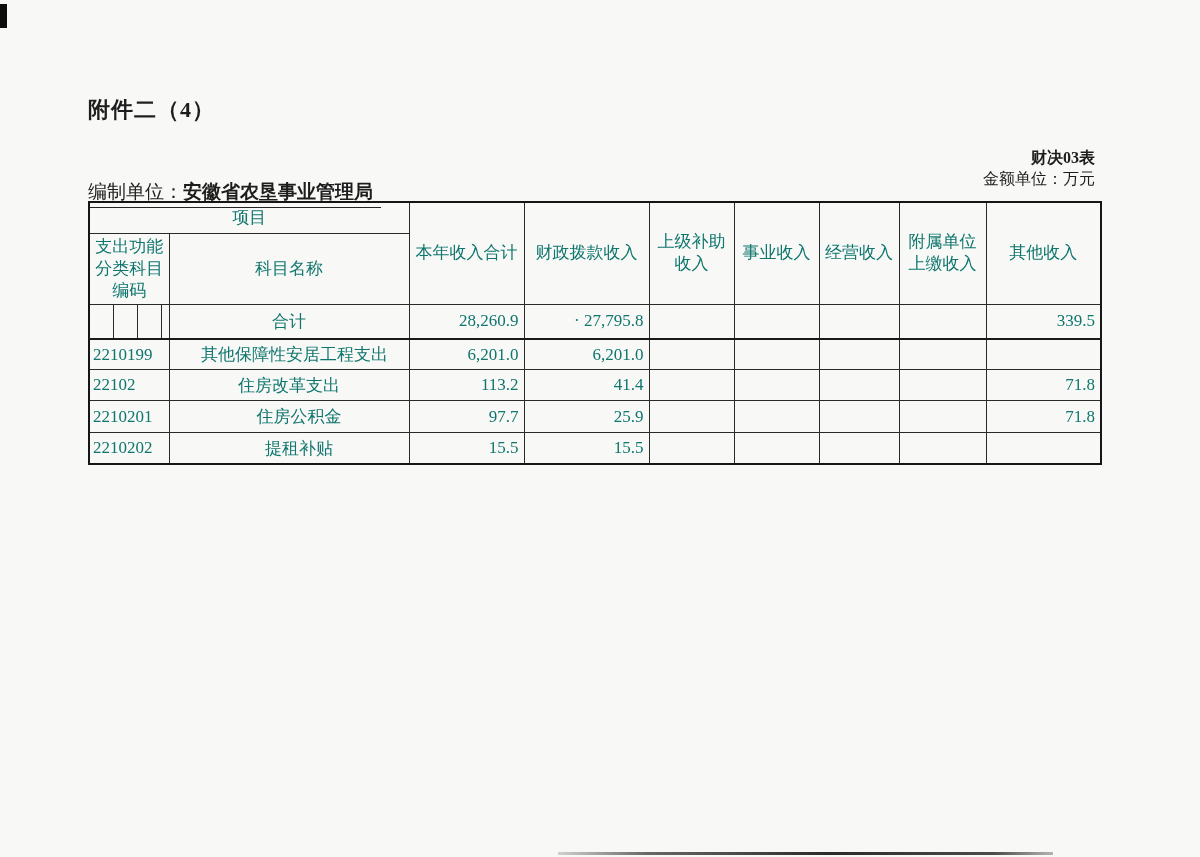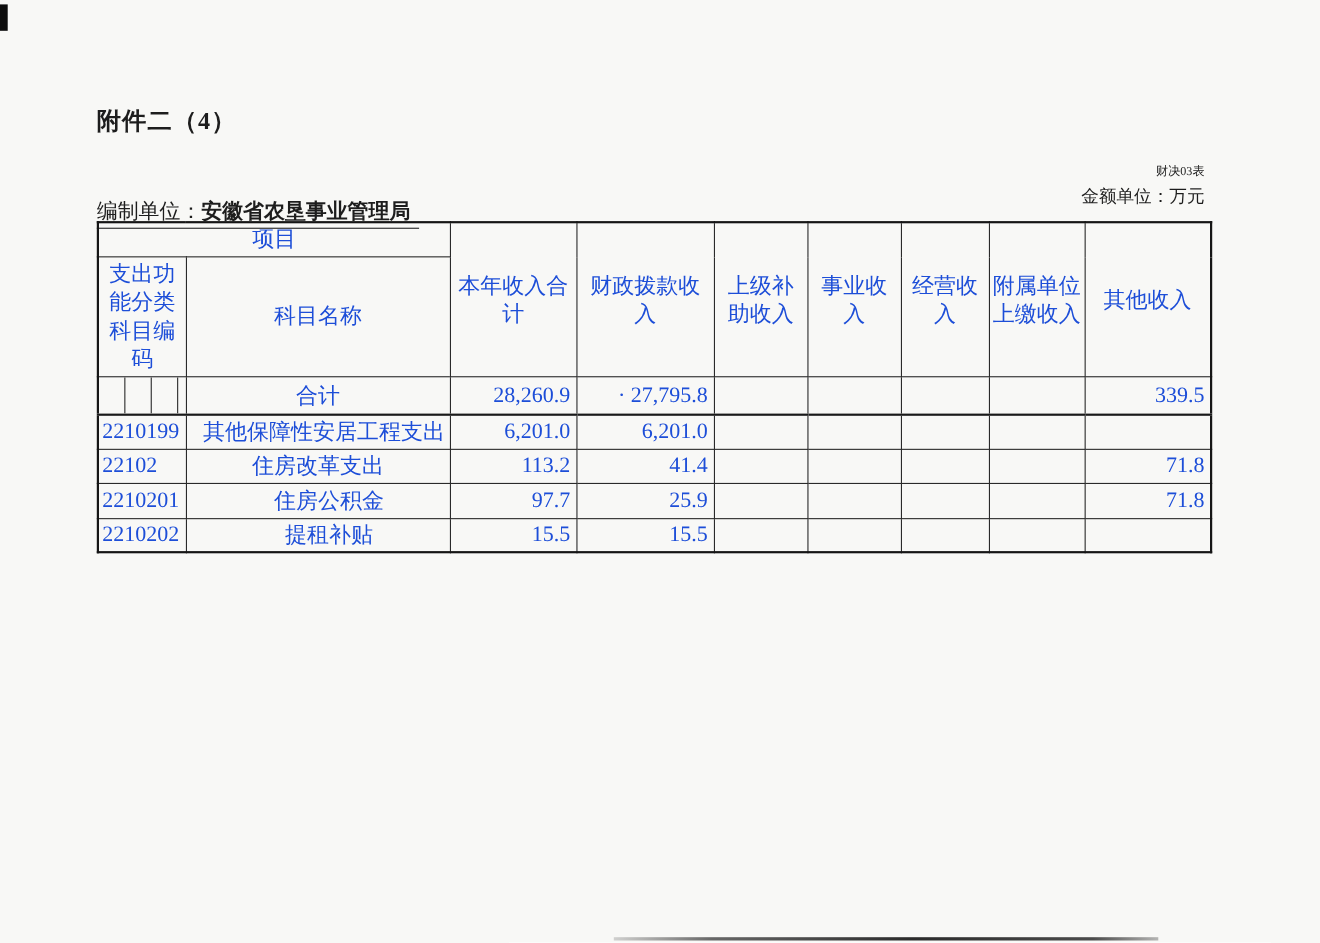--- a/index.html
+++ b/index.html
@@ -20,21 +20,21 @@
   .attachment {
     position: absolute; left: 88px; top: 84px;
     font-size: 22px; font-weight: 600; letter-spacing: 1px; margin-top: 11px;
   }
   .doc-title {
     position: absolute; left: 88px; top: 112px; width: 1012px;
     text-align: center; font-size: 30px; font-weight: bold;
     letter-spacing: 1.5px;
   }
   .form-code {
-    position: absolute; right: 105px; top: 148px; font-size: 11px;
+    position: absolute; right: 105px; top: 148px; font-size: 16px; font-weight: bold;
   }
   .amount-unit {
     position: absolute; right: 105px; top: 169px; font-size: 16px;
   }
   .prepared {
     position: absolute; left: 88px; top: 179px;
     font-size: 19px; border-bottom: 1.5px solid #222;
     padding: 0 8px 2px 0; white-space: nowrap;
   }
   .prepared .val { font-weight: bold; }
@@ -42,21 +42,21 @@
     position: absolute; left: 88px; top: 179px; width: 1012px;
     text-align: center; font-size: 17px;
   }
   .table-wrap { position: absolute; left: 88px; top: 201px; }
   table.fin {
     border-collapse: collapse; table-layout: fixed;
     width: 1012px; border: 2px solid #161616;
   }
   table.fin th, table.fin td {
     border: 1px solid #2a2a2a; font-weight: normal;
-    font-size: 20px; color: #1d4ed8; overflow: hidden;
+    font-size: 17px; color: #0f766e; overflow: hidden;
   }
   table.fin th { text-align: center; line-height: 1.3; padding: 2px 3px; }
   th.code-head { font-size: 15px; padding: 2px 6px; }
   tr.hrow1 { height: 31px; }
   tr.hrow2 { height: 60px; }
   tr.r0 { height: 34px; }
   tr.r1 { height: 31px; }
   tr.r2 { height: 31px; }
   tr.r3 { height: 32px; }
   tr.r4 { height: 31px; }

